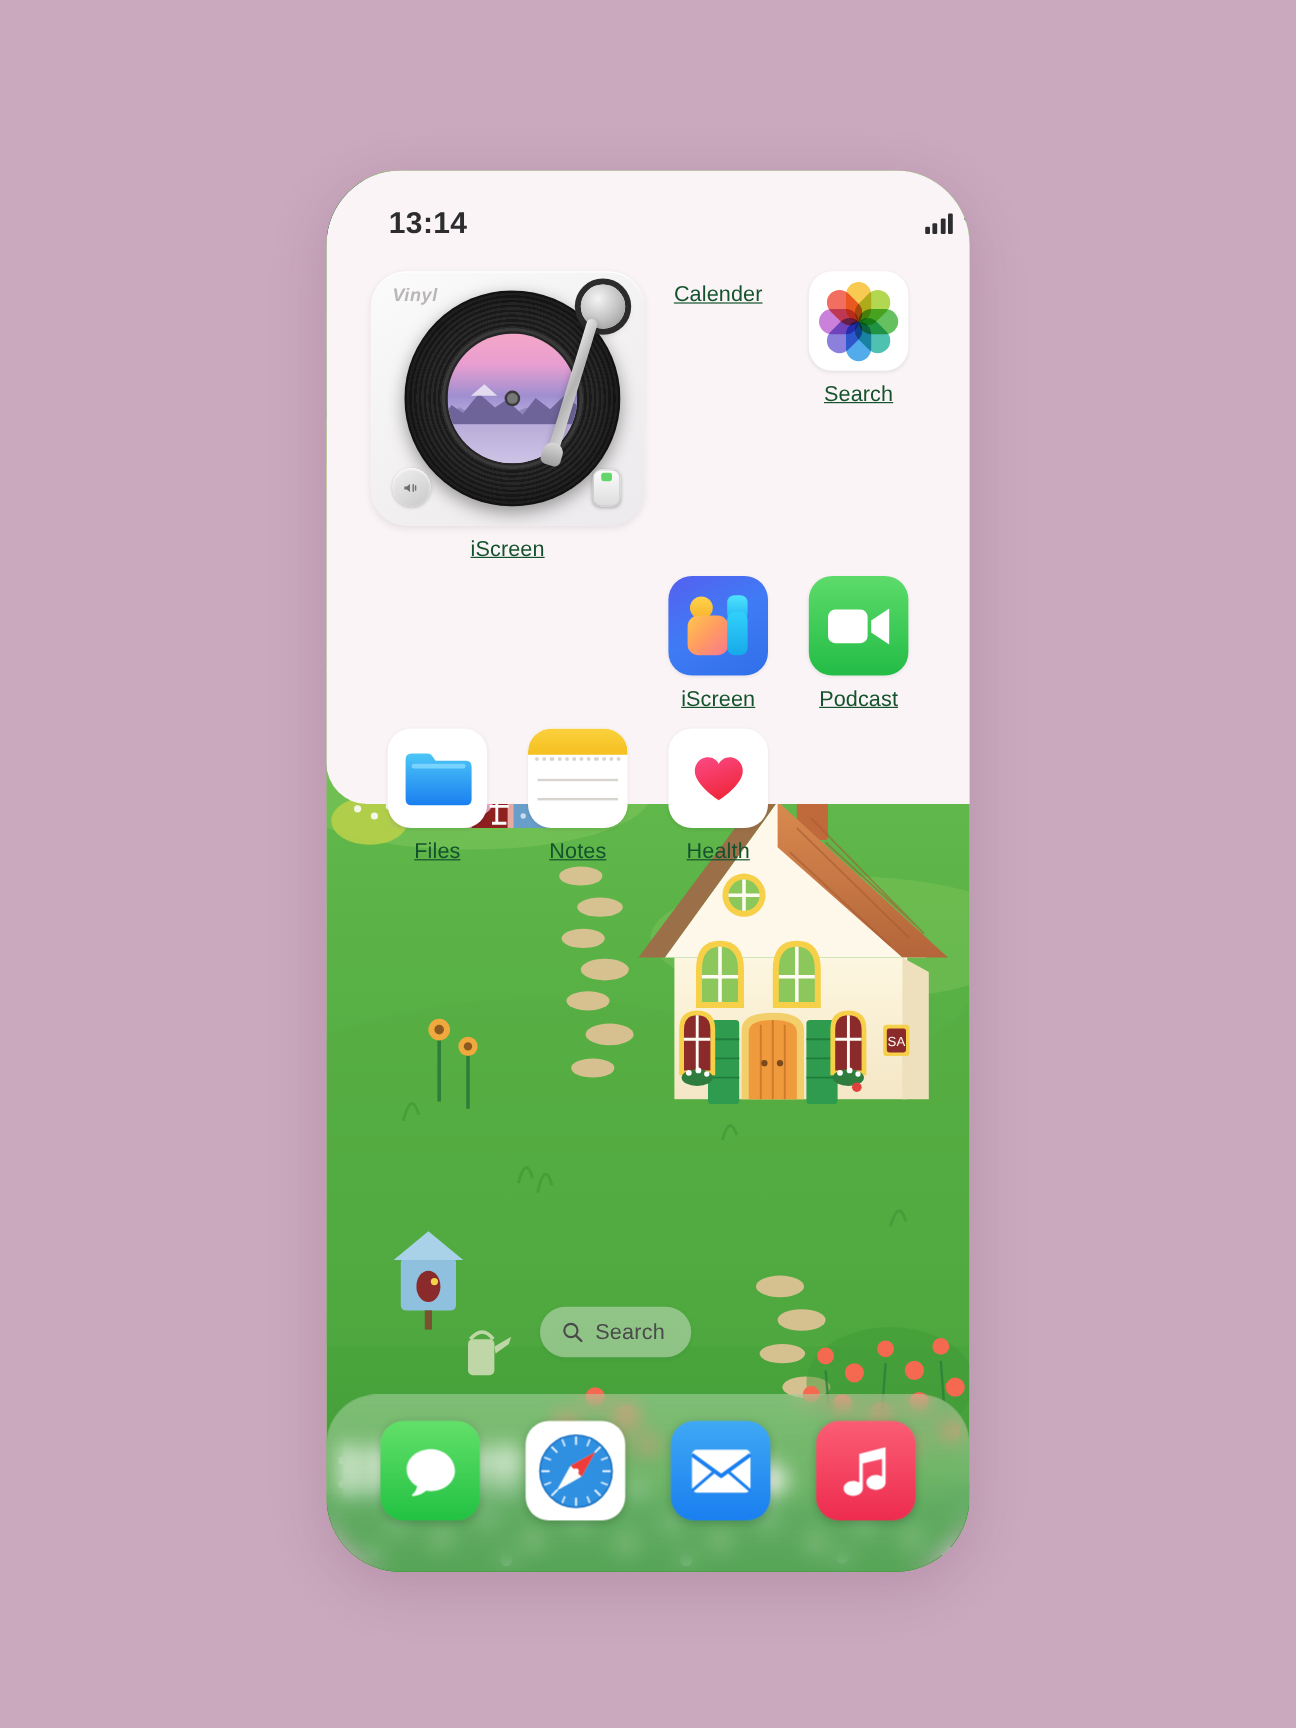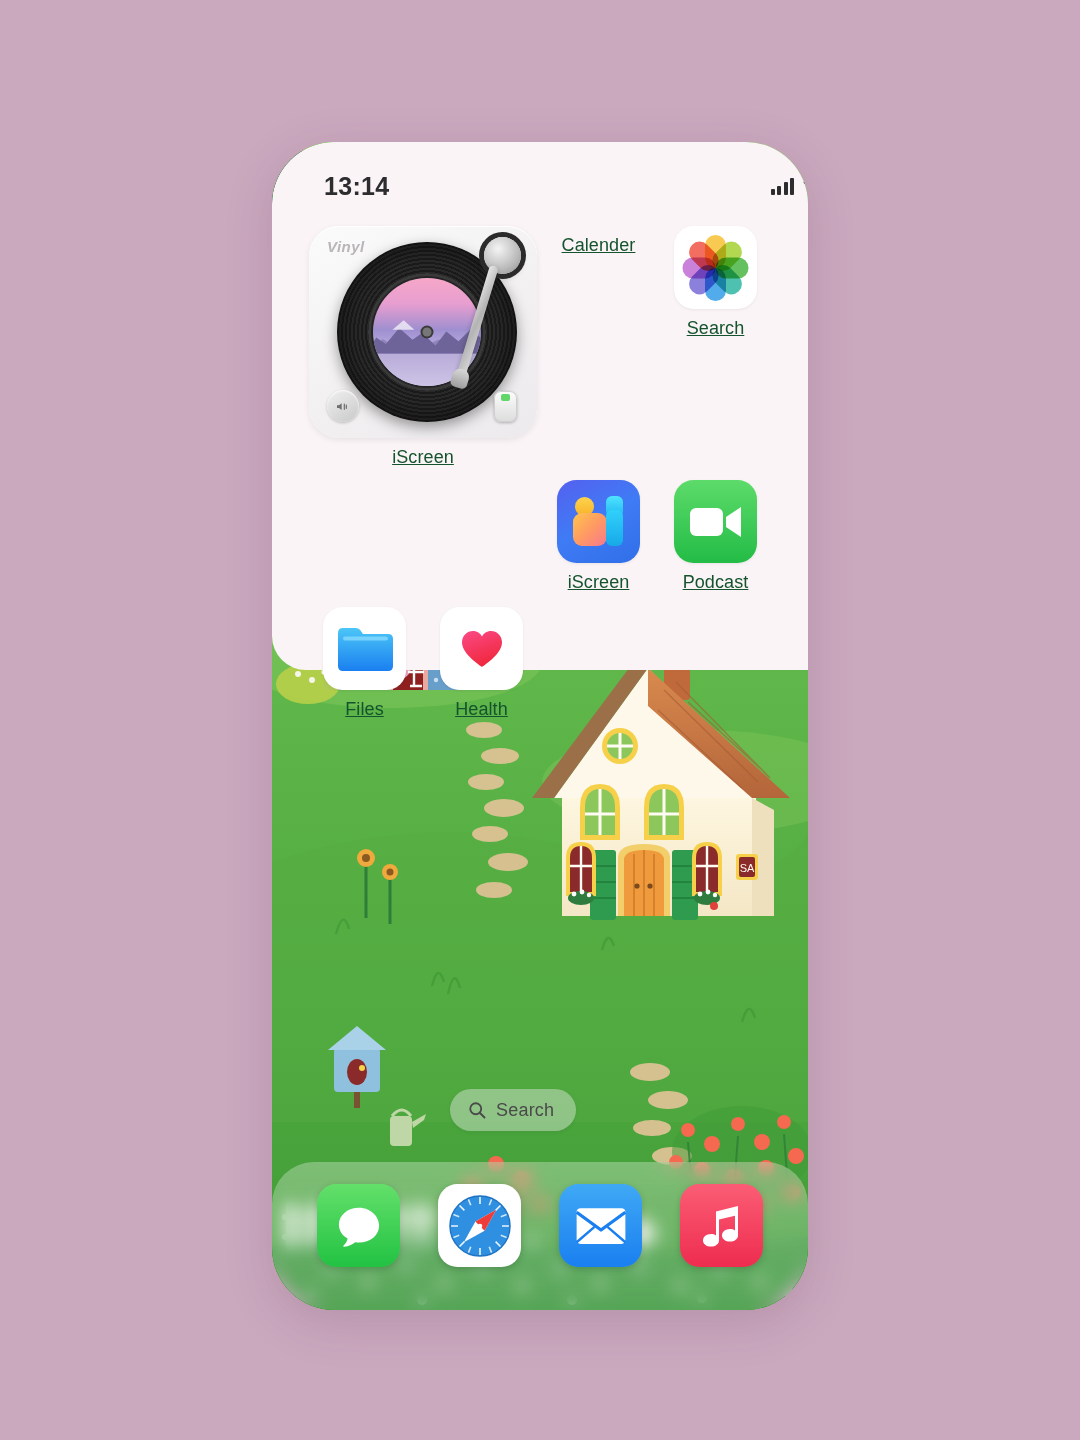--- a/index.html
+++ b/index.html
@@ -695,20 +695,42 @@
                       <stop offset="100%" stop-color="#1a7ff0"></stop>
               </linearGradient>
                   </defs>
               <path d="M2,8 q0,-5 5,-5 L20,3 q3,0 4.6,2.6 L27,9 L52,9 q5,0 5,5 L57,41 q0,5 -5,5 L7,46 q-5,0 -5,-5 Z" fill="url(#gfold)"></path>
               <rect x="7" y="11.5" width="45" height="4" rx="2" fill="#8bdcff" opacity=".75"></rect>
             </svg>
           </div>
           <div class="applabel">Files</div>
         </div>
 
+        <div class="cell">
+          <div class="ic notes">
+            <div class="hdr"></div>
+            <div class="perf">
+                  <i></i>
+                  <i></i>
+                  <i></i>
+                  <i></i>
+                  <i></i>
+                  <i></i>
+                  <i></i>
+                  <i></i>
+                  <i></i>
+                  <i></i>
+                  <i></i>
+                  <i></i>
+                </div>
+            <div class="ln"></div>
+                <div class="ln"></div>
+          </div>
+          <div class="applabel">Notes</div>
+        </div>
 
         <div class="cell">
           <div class="ic health">
             <svg width="44" height="42" viewBox="0 0 44 42">
               <defs>
                     <linearGradient id="ghrt" x1="0" y1="0" x2="0.4" y2="1">
                 <stop offset="0%" stop-color="#fb4a86"></stop>
                       <stop offset="100%" stop-color="#f0283e"></stop>
               </linearGradient>
                   </defs>

